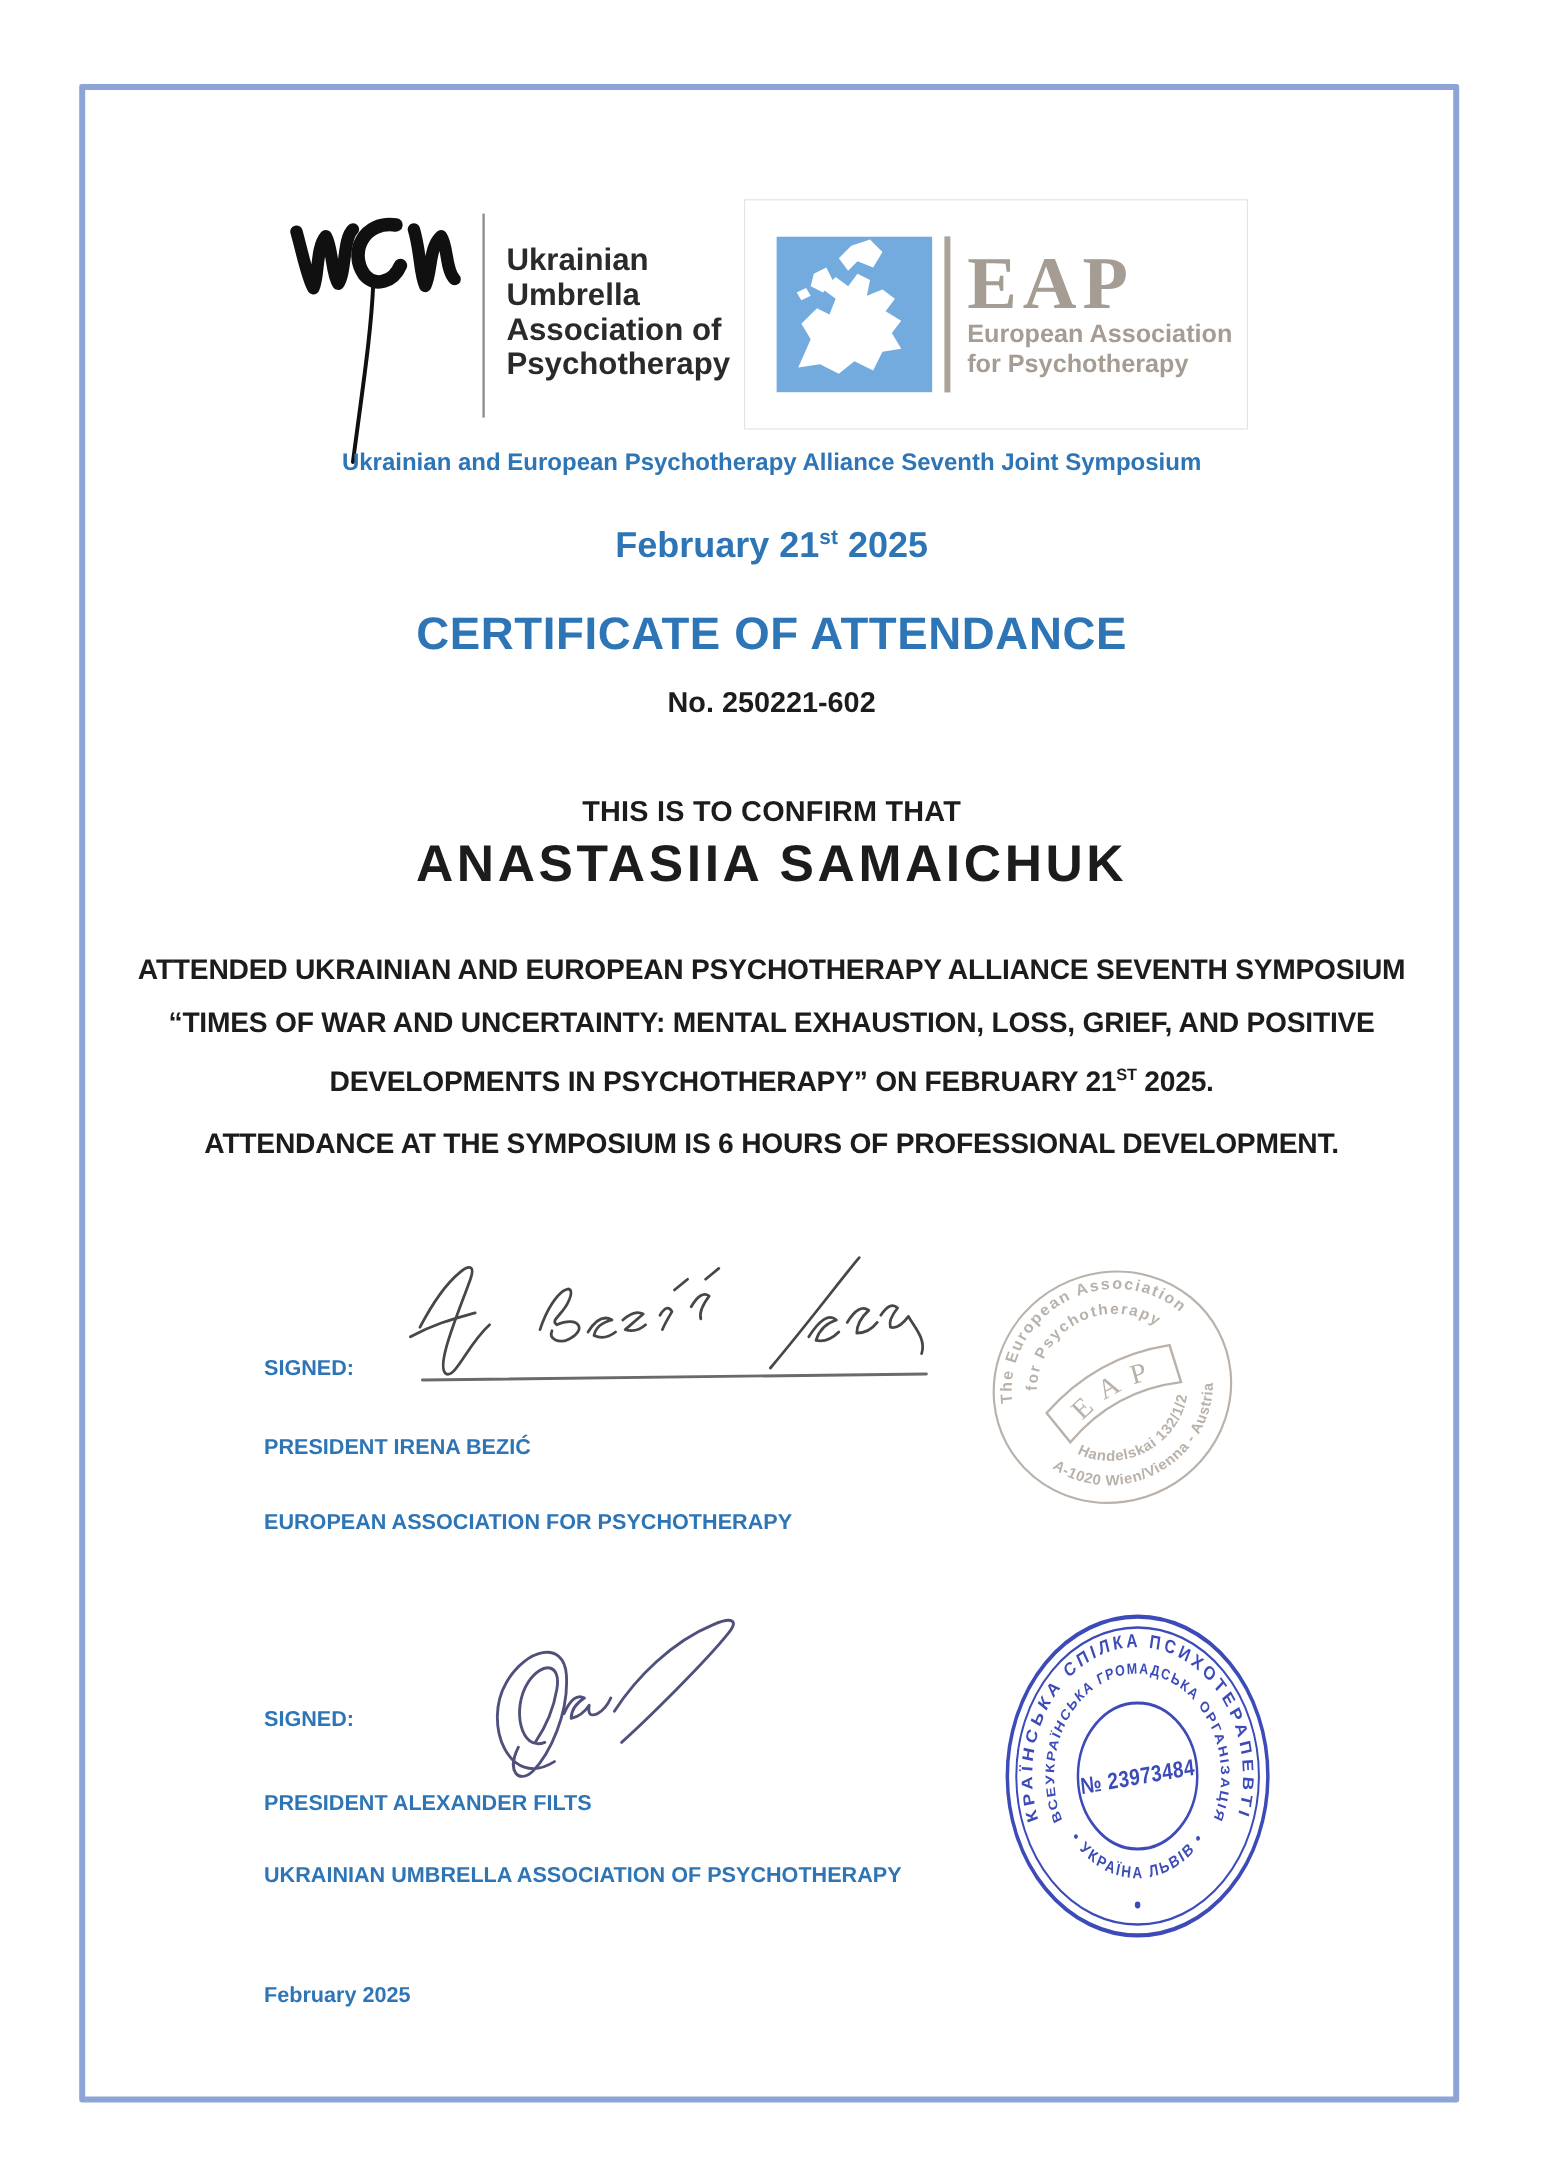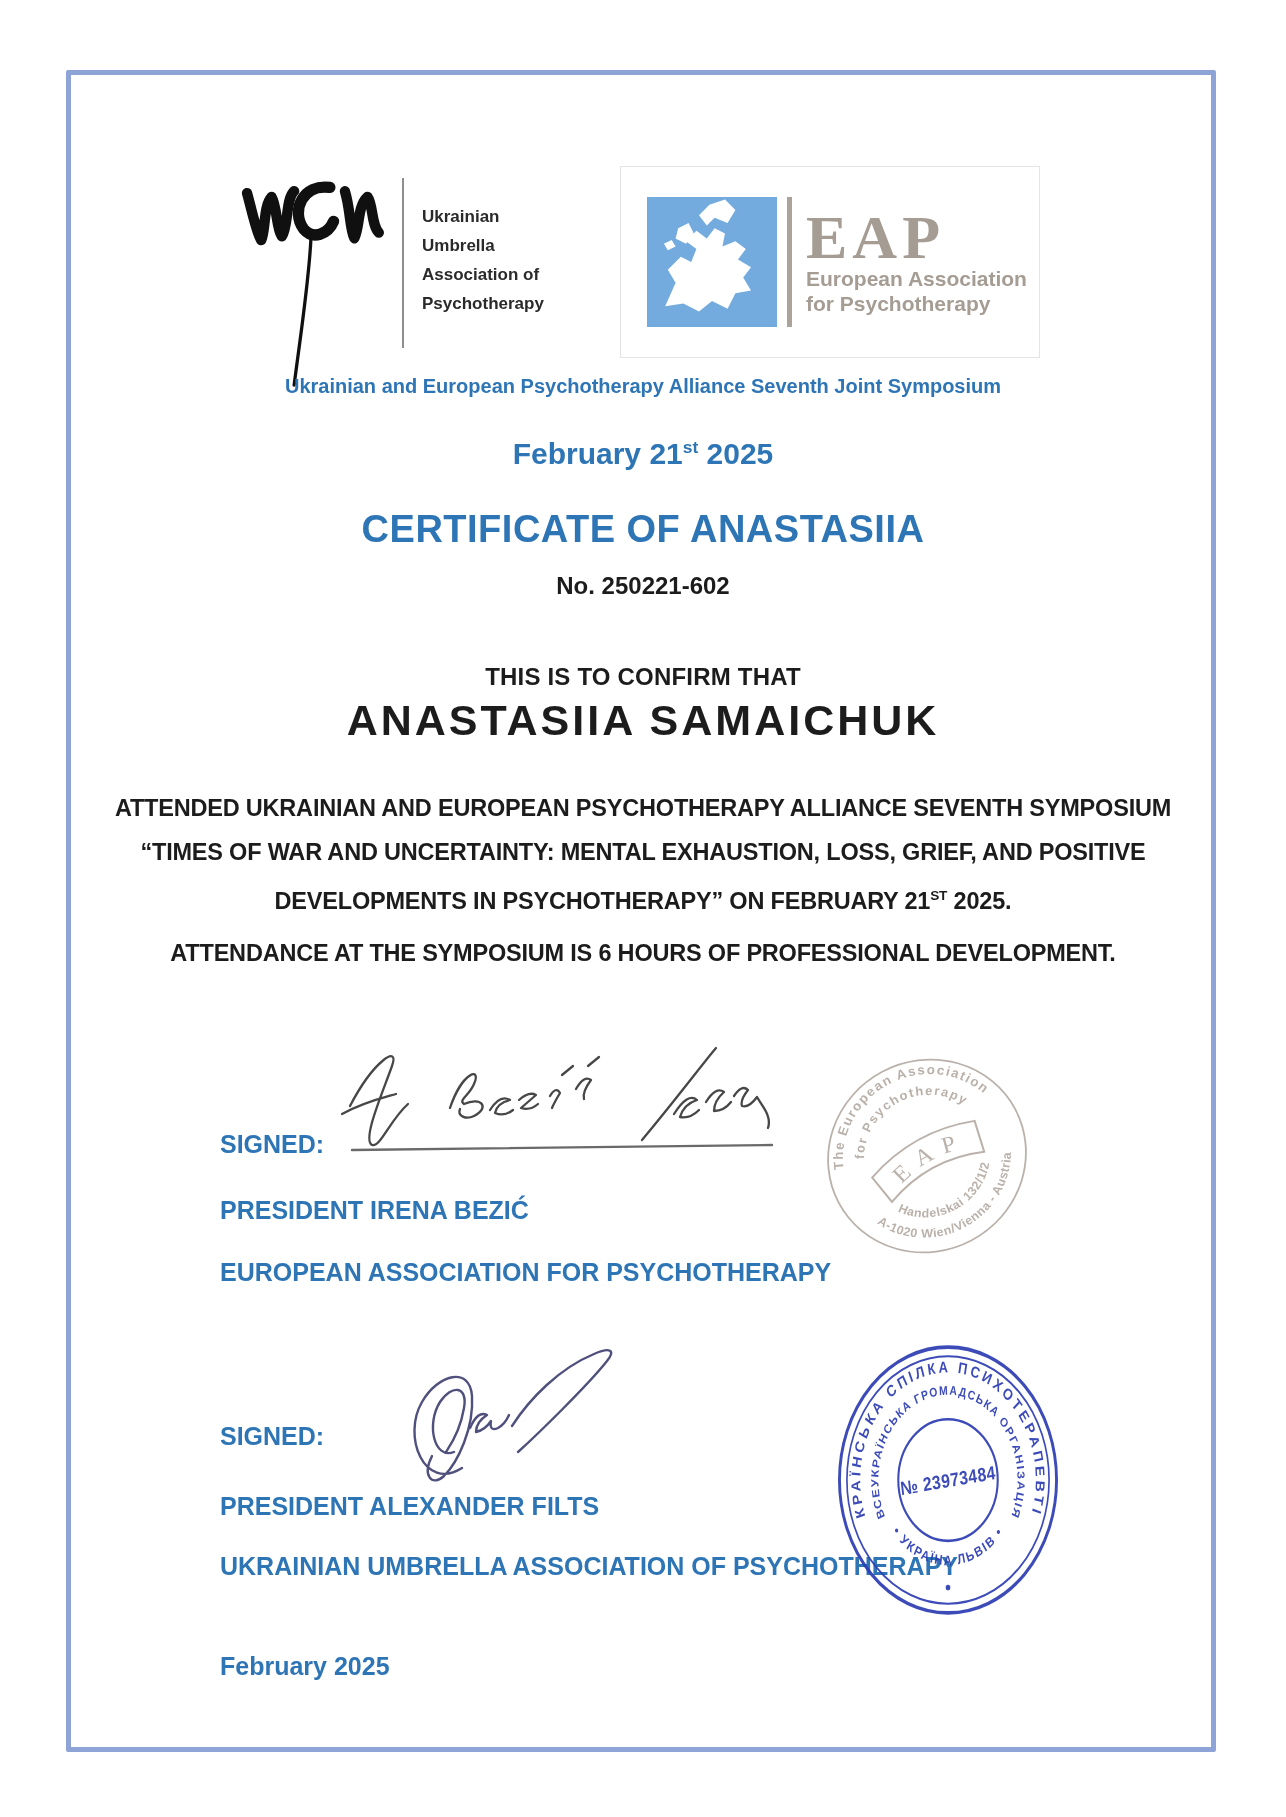--- a/index.html
+++ b/index.html
@@ -9,21 +9,21 @@
   }
   .abs{position:absolute;}
   .centered{left:70px;width:1146px;text-align:center;}
   .cert-border{
     left:66px;top:70px;width:1140px;height:1672px;
     border:5px solid #8EA3D6;border-radius:2px;
   }
   
   .uuap-logo{left:232px;top:170px;display:flex;align-items:flex-start;}
   .uuap-divider{width:2px;height:170px;background:#8f8f8f;margin:8px 18px 0 10px;}
-  .uuap-text{margin-top:32px;font-size:17px;font-weight:700;color:#2a2a2a;line-height:29px;text-align:left;}
+  .uuap-text{margin-top:32px;font-size:26px;font-weight:700;color:#2a2a2a;line-height:29px;text-align:left;}
   .eap-logo-box{
     left:620px;top:166px;width:420px;height:192px;background:#fff;
     border:1px solid #e4e4e4;display:flex;align-items:center;padding:0 0 0 26px;box-sizing:border-box;
   }
   .eap-map{width:130px;height:130px;flex:0 0 auto;}
   .eap-bar{width:5px;height:130px;background:#ABA29A;margin:0 14px 0 10px;flex:0 0 auto;}
   .eap-textcol{display:flex;flex-direction:column;justify-content:center;}
   .eap-acronym{
     font-family:"Liberation Serif", serif;font-weight:700;font-size:62px;line-height:58px;
     color:#A59C93;letter-spacing:5px;
@@ -34,21 +34,21 @@
   .h-title{top:375px;font-size:20px;font-weight:700;}
   .h-date{top:437px;font-size:30px;font-weight:700;}
   .h-cert{top:508px;font-size:38px;font-weight:700;letter-spacing:0.5px;}
   .h-number{top:572px;font-size:24px;font-weight:700;}
   .h-confirm{top:647px;font-size:24px;font-weight:700;letter-spacing:0.2px;margin-top:16px;}
   .h-name{top:696px;font-size:43px;font-weight:700;letter-spacing:3px;}
   .sup{font-size:58%;vertical-align:super;}
   .p-attended{top:786px;font-size:23.5px;font-weight:700;line-height:44px;letter-spacing:-0.2px;}
   .p-hours{top:940px;font-size:23.5px;font-weight:700;letter-spacing:-0.2px;}
   
-  .lbl{font-size:25px;font-weight:700;color:#2E75B6;}
+  .lbl{font-size:18px;font-weight:700;color:#2E75B6;}
   .signed1{left:220px;top:1130px;}
   .sig1{left:322px;top:1044px;}
   .president1{left:220px;top:1196px;}
   .org1{left:220px;top:1258px;}
   .signed2{left:220px;top:1422px;}
   .sig2{left:366px;top:1340px;}
   .president2{left:220px;top:1492px;}
   .org2{left:220px;top:1552px;}
   .footer-date{left:220px;top:1652px;text-align:right;}
   
@@ -95,21 +95,21 @@
     <div class="eap-acronym">EAP</div>
     <div class="eap-name">European Association</div>
     <div class="eap-name">for Psychotherapy</div>
   </div>
 </div>
 
 <div class="abs centered blue h-title">Ukrainian and European Psychotherapy Alliance Seventh Joint Symposium</div>
 
 <div class="abs centered blue h-date"><span>February 21</span><span class="sup">st</span><span> 2025</span></div>
 
-<div class="abs centered blue h-cert">CERTIFICATE OF ANASTASIIA</div>
+<div class="abs centered blue h-cert">CERTIFICATE OF ATTENDANCE</div>
 
 <div class="abs centered h-number">No. 250221-602</div>
 
 <div class="abs centered h-confirm">THIS IS TO CONFIRM THAT</div>
 
 <div class="abs centered h-name">ANASTASIIA SAMAICHUK</div>
 
 <div class="abs centered p-attended">
   <div>ATTENDED UKRAINIAN AND EUROPEAN PSYCHOTHERAPY ALLIANCE SEVENTH SYMPOSIUM</div>
   <div>“TIMES OF WAR AND UNCERTAINTY: MENTAL EXHAUSTION, LOSS, GRIEF, AND POSITIVE</div>

